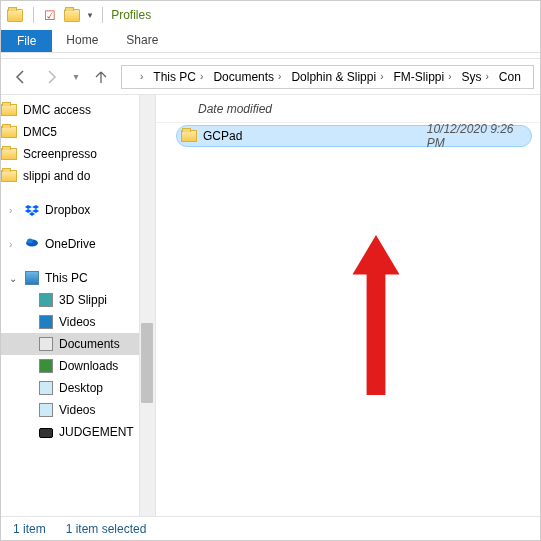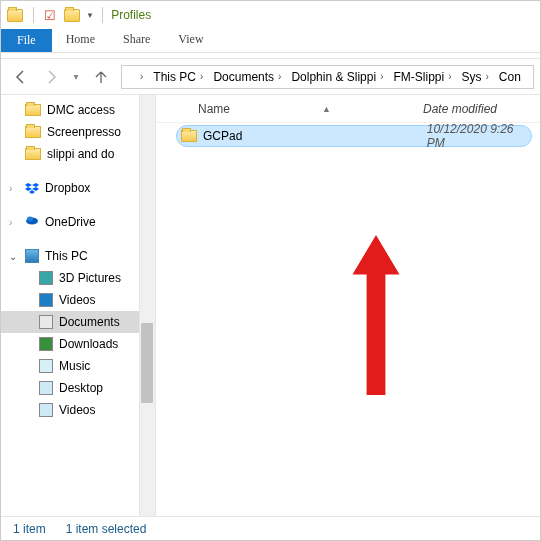--- a/index.html
+++ b/index.html
@@ -6,35 +6,35 @@
 body { width: 541px; height: 541px; background: #fff; overflow: hidden; position: relative; border:1px solid #ccc;}
 .titlebar { height: 28px; background: #fff; display: flex; align-items: center; padding: 0 6px; border-bottom: 0; }
 .qat { display:flex; align-items:center; gap:8px; }
 .qat .folder-sm { width: 16px; height: 13px; background: linear-gradient(#ffe9a6,#f7ca4d); border:1px solid #d9b23a; border-radius:1px; position:relative;}
 .qat .folder-sm::before{content:"";position:absolute;top:-3px;left:0;width:7px;height:3px;background:#f7d670;border:1px solid #d9b23a;border-bottom:0;}
 .qat .check { color:#d04a2b; font-size:13px; }
 .qat .sep { width:1px; height:16px; background:#ccc; margin:0 2px;}
 .qat .caret { font-size:9px; color:#555;}
 .title { margin-left: 6px; font-size: 12px; color:#4d7c0f;}
 .tabs { height: 24px; display: flex; align-items: flex-end; border-bottom: 1px solid #e1e1e1; padding-left:0;}
-.tab { padding: 4px 14px 5px 14px; font-size: 12px; color:#444; cursor:default;font-family:Liberation Serif, serif;}
+.tab { padding: 4px 14px 5px 14px; font-size: 12px; color:#444; cursor:default;}
 .tab.file { background:#1979ca; color:#fff; padding:4px 16px;}
 .ribbon-sep{height:6px;border-bottom:1px solid #e5e5e5;}
 .navrow { height: 36px; display: flex; align-items: center; padding: 0 6px; gap:2px; border-bottom:1px solid #e5e5e5;}
 .navbtn { width: 28px; height: 26px; display:flex; align-items:center; justify-content:center; color:#888; font-size:16px;}
 .navbtn.small{width:18px;font-size:10px;}
 .addr { flex:1; height:24px; border:1px solid #ccc; display:flex; align-items:center; overflow:hidden; margin-left:4px;}
 .addr .folder-sm{margin:0 4px;}
 .crumb{display:flex;align-items:center;height:100%;padding:0 4px 0 6px;white-space:nowrap;}
 .crumb .chev{margin-left:4px;color:#555;font-size:10px;}
 .body { display:flex; height: calc(100% - 28px - 24px - 6px - 36px - 24px); }
 .sidebar { width: 155px; border-right:1px solid #e5e5e5; overflow:hidden; position:relative; padding-top:4px;}
 .side-scroll{position:absolute;right:0;top:0;bottom:0;width:16px;background:#f0f0f0;border-left:1px solid #e5e5e5;}
 .side-thumb{position:absolute;right:2px;top:228px;width:12px;height:80px;background:#c2c2c2;border-radius:1px;}
-.side-item{display:flex;align-items:center;height:22px;padding-left:24px;gap:6px;white-space:nowrap;overflow:hidden;}
+.side-item{display:flex;align-items:center;height:22px;gap:6px;white-space:nowrap;overflow:hidden;}
 .side-item.lvl2{padding-left:38px;}
 .side-item.selected{background:#d9d9d9;}
 .side-item .exp{position:absolute;left:8px;font-size:10px;color:#999;}
 .side-item.hasexp{position:relative;}
 .folder-ic{width:16px;height:12px;background:linear-gradient(#ffe9a6,#f7ca4d);border:1px solid #d9b23a;position:relative;flex:0 0 16px;}
 .folder-ic::before{content:"";position:absolute;top:-3px;left:0;width:7px;height:3px;background:#f7d670;border:1px solid #d9b23a;border-bottom:0;}
 .dropbox-ic{width:14px;height:14px;flex:0 0 14px;display:flex;align-items:center;justify-content:center;}
 .onedrive-ic{width:14px;height:14px;flex:0 0 14px;}
 .pc-ic{width:14px;height:14px;flex:0 0 14px;background:linear-gradient(#6ab7e8,#2a7ab8);border:1px solid #4a86b4;}
 .generic-ic{width:14px;height:14px;flex:0 0 14px;border:1px solid #888;background:#d5e8f5;}
@@ -67,21 +67,20 @@
     <span class="caret">▾</span>
     <span class="sep"></span>
   </div>
   <span class="title">Profiles</span>
 </div>
 
 <div class="tabs">
   <div class="tab file">File</div>
   <div class="tab">Home</div>
   <div class="tab">Share</div>
-  <div class="tab">View</div>
 </div>
 <div class="ribbon-sep"></div>
 
 <div class="navrow">
   <div class="navbtn">
     <svg width="18" height="18" viewBox="0 0 18 18">
         <path d="M11 3 L5 9 L11 15" stroke="#666" stroke-width="1.5" fill="none"></path>
       </svg>
   </div>
   <div class="navbtn">
@@ -125,20 +124,24 @@
       </span>
   </div>
 </div>
 
 <div class="body">
 
   <div class="sidebar">
     <div class="side-item">
         <div class="folder-ic"></div>
         <span>DMC access</span>
+      </div>
+    <div class="side-item">
+        <div class="folder-ic"></div>
+        <span>DMC5</span>
       </div>
     <div class="side-item">
         <div class="folder-ic"></div>
         <span>Screenpresso</span>
       </div>
     <div class="side-item">
         <div class="folder-ic"></div>
         <span>slippi and do</span>
       </div>
     <div class="sep-space"></div>
@@ -167,57 +170,53 @@
       <span>OneDrive</span>
     </div>
     <div class="sep-space"></div>
     <div class="side-item hasexp" style="padding-left:24px;">
       <span class="exp" style="color:#555;">⌄</span>
       <div class="pc-ic"></div>
       <span>This PC</span>
     </div>
     <div class="side-item lvl2">
         <div class="generic-ic" style="background:#3aa6a6;"></div>
-        <span>3D Pictures</span>
+        <span>3D Slippi</span>
       </div>
     <div class="side-item lvl2">
         <div class="generic-ic" style="background:#1e7fc4;"></div>
         <span>Videos</span>
       </div>
     <div class="side-item lvl2 selected">
         <div class="generic-ic" style="background:#e8e8e8;"></div>
         <span>Documents</span>
       </div>
     <div class="side-item lvl2">
         <div class="generic-ic" style="background:#3a8f3a;"></div>
         <span>Downloads</span>
       </div>
     <div class="side-item lvl2">
-        <div class="generic-ic" style="background:#d6f0f7;"></div>
-        <span>Music</span>
-      </div>
-    <div class="side-item lvl2">
         <div class="generic-ic" style="background:#cfeaf7;"></div>
         <span>Desktop</span>
       </div>
     <div class="side-item lvl2">
         <div class="generic-ic" style="background:#cfeaf7;"></div>
         <span>Videos</span>
       </div>
+    <div class="side-item lvl2">
+        <div class="disk-ic dark"></div>
+        <span>JUDGEMENT</span>
+      </div>
     <div class="side-scroll">
         <div class="side-thumb"></div>
       </div>
   </div>
 
   <div class="main">
     <div class="cols">
-      <div class="col-name">
-          <span>Name</span>
-          <span class="sort">▲</span>
-        </div>
       <div class="col-date">Date modified</div>
     </div>
     <div class="filerow selected">
       <div class="folder-ic"></div>
       <span class="fname">GCPad</span>
       <span class="fdate">10/12/2020 9:26 PM</span>
     </div>
 
     <svg class="arrow" width="60" height="170" viewBox="0 0 60 170">
       <polygon points="30,0 55,42 40,42 40,170 20,170 20,42 5,42" fill="#e21b1b"></polygon>

